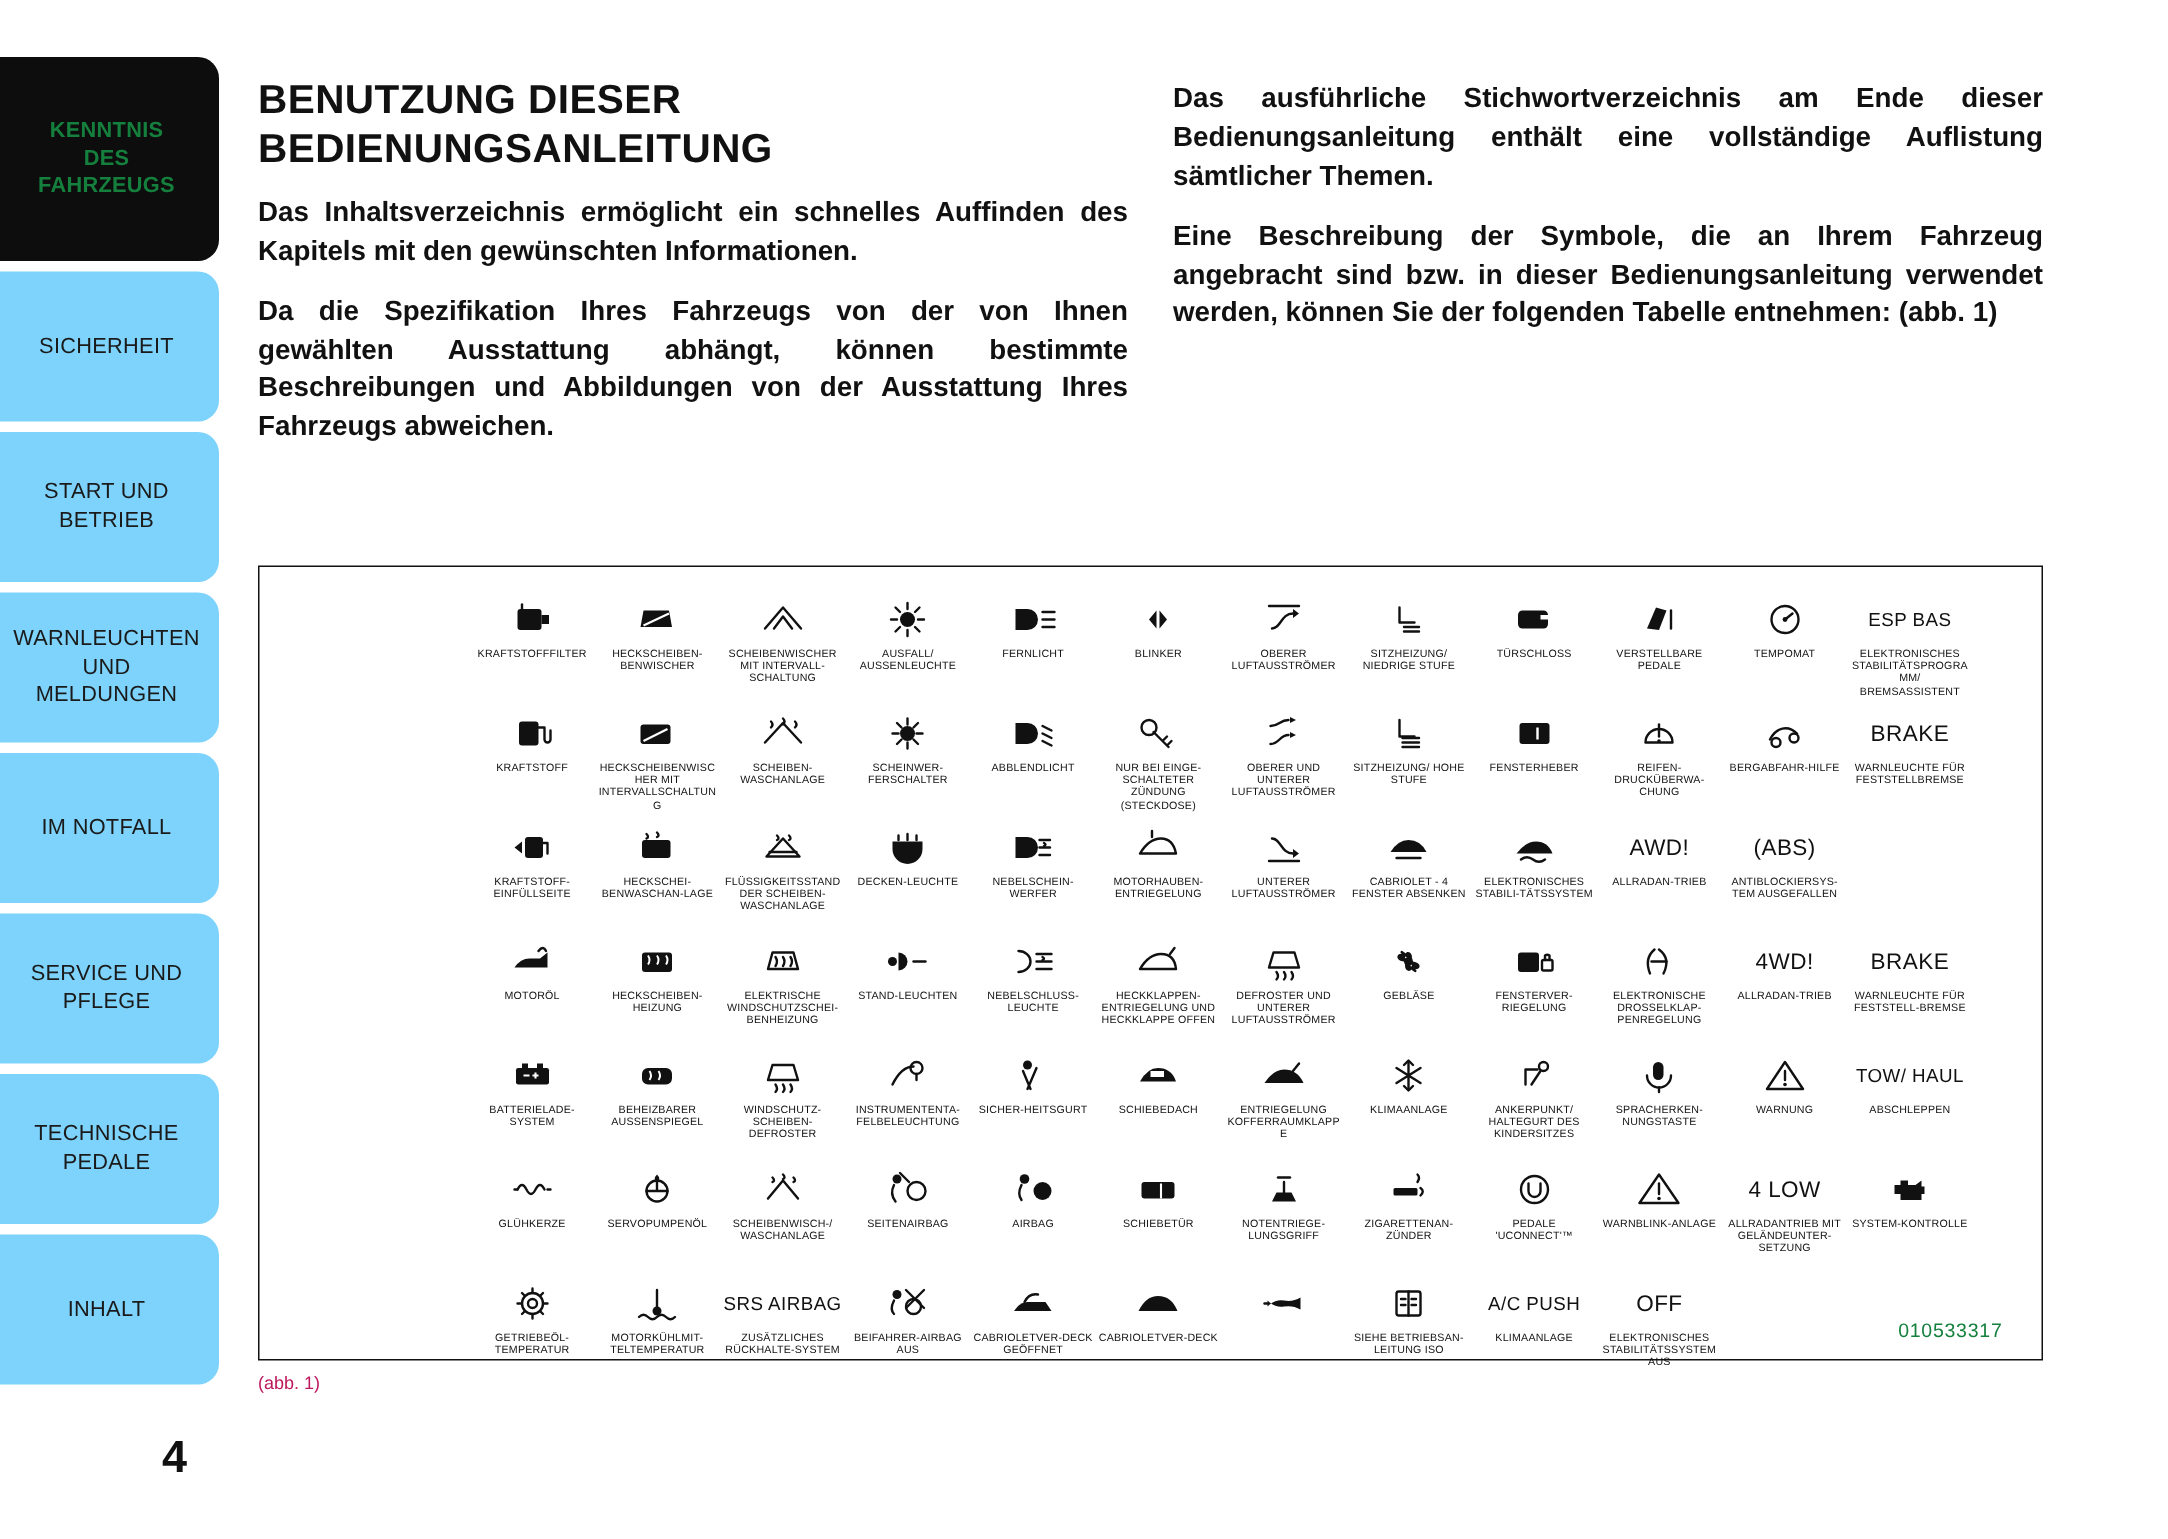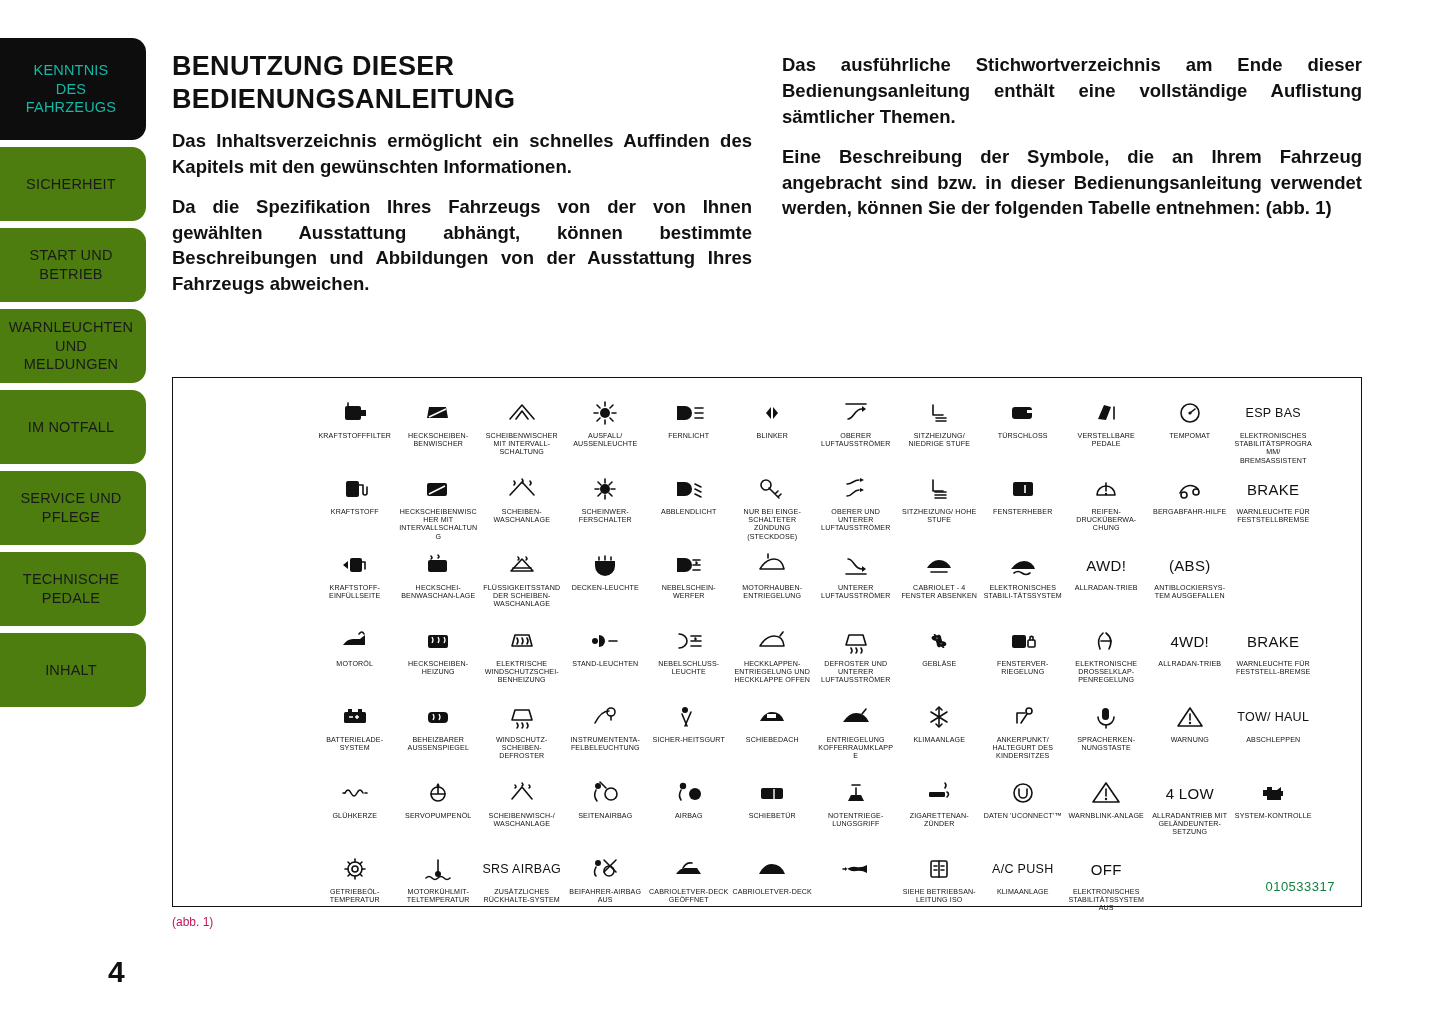--- a/index.html
+++ b/index.html
@@ -33,28 +33,28 @@
     align-items: center;
     justify-content: center;
     text-align: center;
     padding: 6px 12px 6px 8px;
     font-size: 14.5px;
     line-height: 1.28;
     letter-spacing: 0.2px;
   }
   .tab.active {
     background: #0d0d0d;
-    color: #14b8a6;
-    font-weight: normal;
-    height: 102px;
+    color: #15803d;
+    font-weight: bold;
+    height: 136px;
   }
   .tab.normal {
-    background: #4d7c0f;
+    background: #7dd3fc;
     color: #1a1a1a;
-    height: 74px;
+    height: 100px;
   }
   .tab .tab-lines {
     width: 100%;
   }
   .tab .tab-line {
     display: block;
   }
 
   
   #page-number {
@@ -859,21 +859,21 @@
           </div>
           <div class="cap">ZIGARETTENAN-ZÜNDER</div>
         </div>
         <div class="sym">
           <div class="glyph">
             <svg width="36" height="28" viewBox="0 0 36 28">
               <circle cx="18" cy="14" r="9" stroke="#111" fill="none" stroke-width="1.6" stroke-linecap="round" stroke-linejoin="round"></circle>
               <path d="M14 10 v5 a4 4 0 0 0 8 0 v-5" stroke="#111" fill="none" stroke-width="1.6" stroke-linecap="round" stroke-linejoin="round"></path>
             </svg>
           </div>
-          <div class="cap">DATEN 'UCONNECT'™</div>
+          <div class="cap">PEDALE 'UCONNECT'™</div>
         </div>
         <div class="sym">
           <div class="glyph">
             <svg width="36" height="28" viewBox="0 0 36 28">
               <path d="M18 4 L31 23 H5 z" stroke="#111" fill="none" stroke-width="1.6" stroke-linecap="round" stroke-linejoin="round"></path>
               <path d="M18 10 v7" stroke="#111" fill="none" stroke-width="1.6" stroke-linecap="round" stroke-linejoin="round"></path>
               <circle cx="18" cy="20" r="1.2" fill="#111"></circle>
             </svg>
           </div>
           <div class="cap">WARNBLINK-ANLAGE</div>

